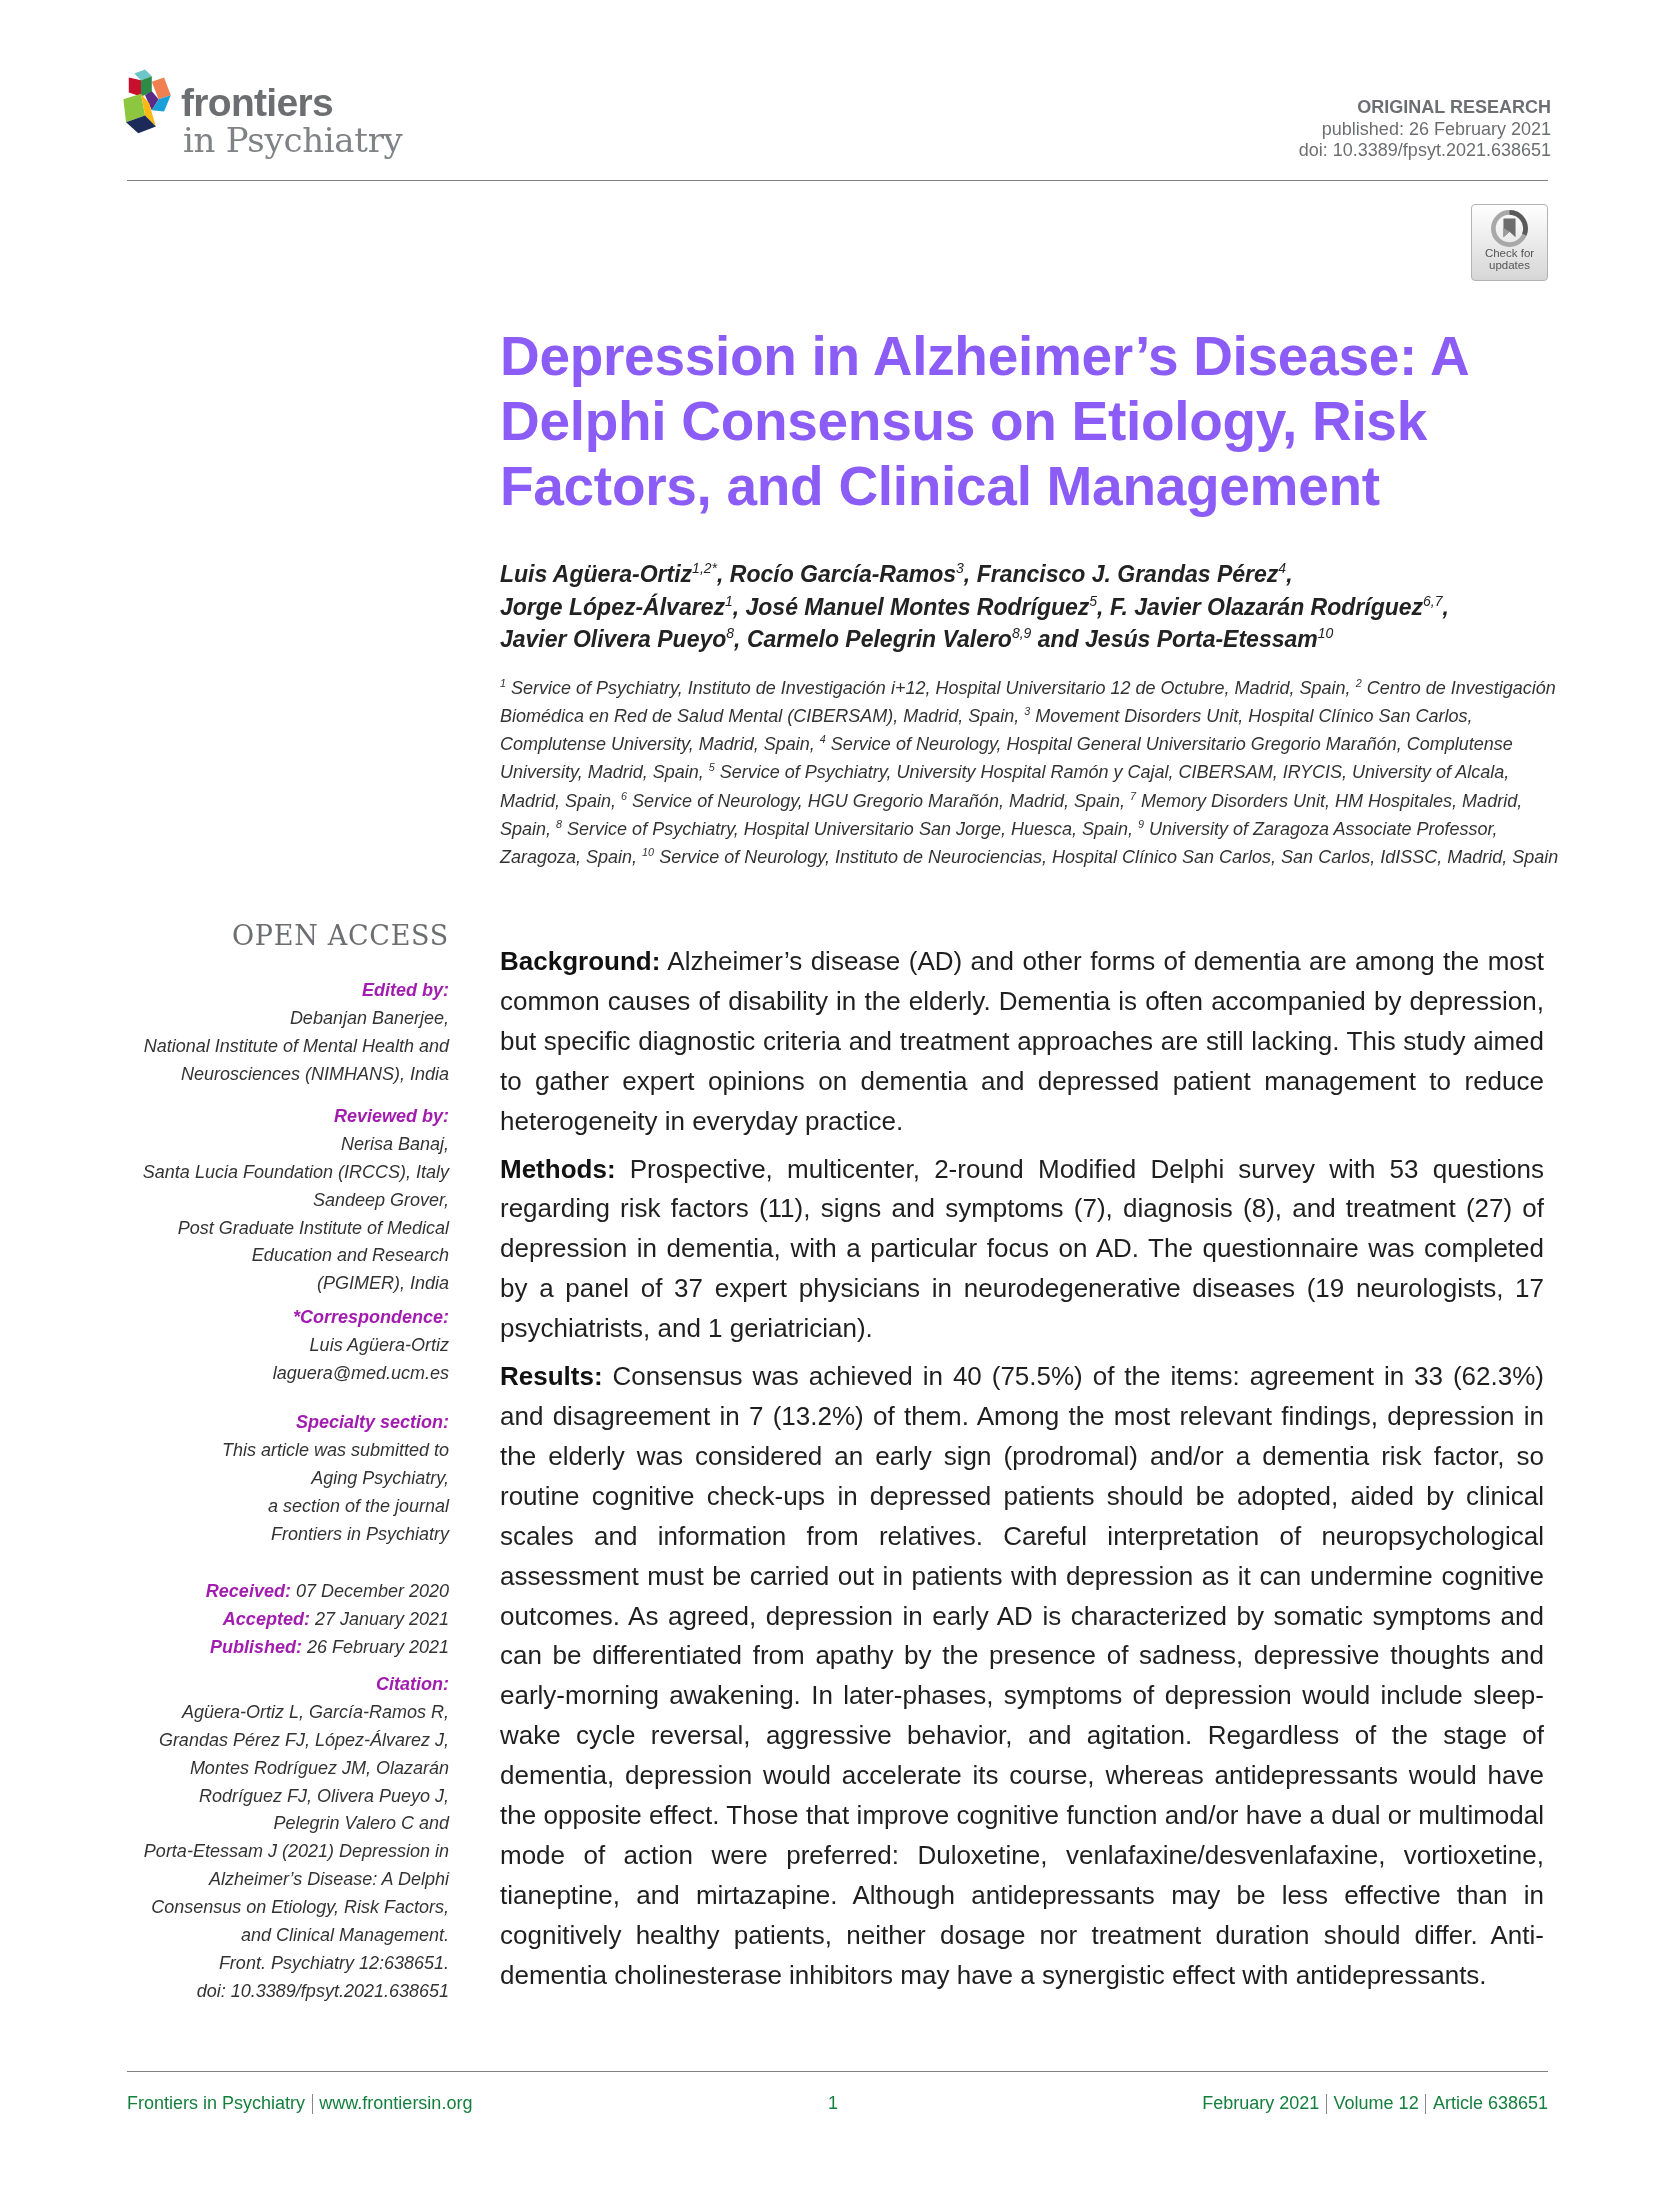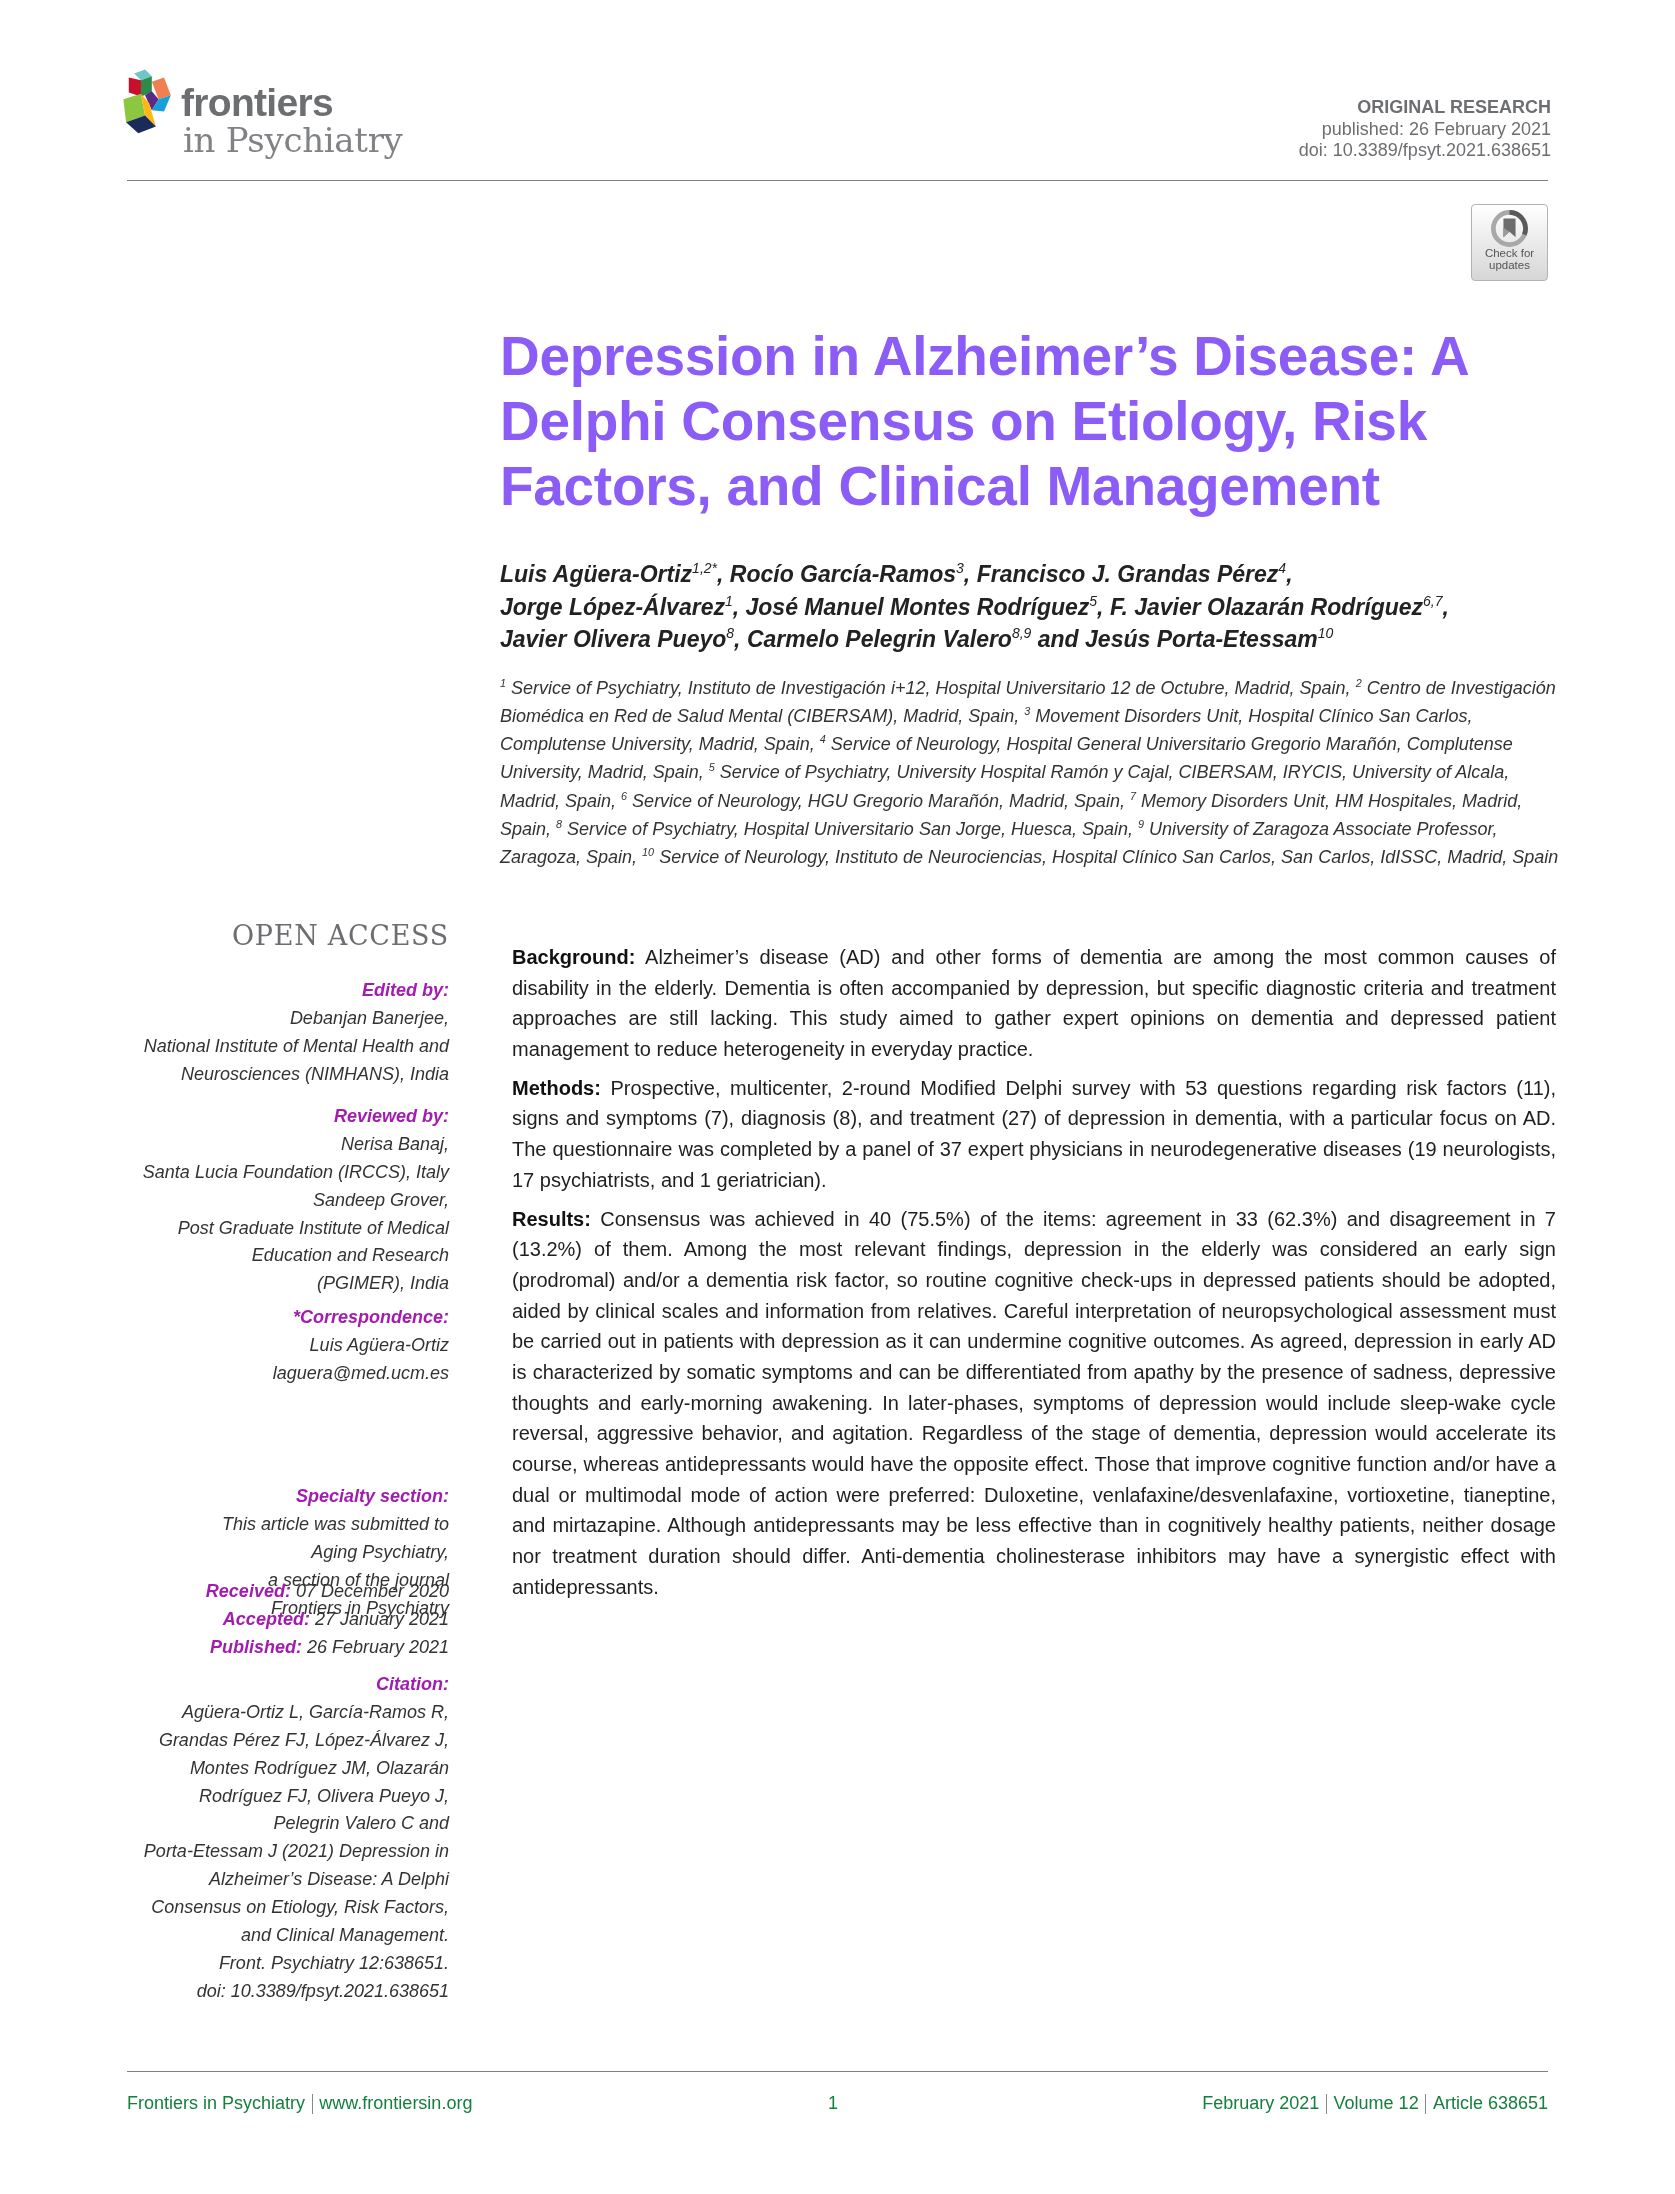--- a/index.html
+++ b/index.html
@@ -40,21 +40,21 @@
 
   
   .sidebar { position: absolute; left: 108px; width: 341px; text-align: right; }
   .open-access { top: 920px; font-family: "DejaVu Serif", serif; font-size: 27px; color: #6d6e71;
                  letter-spacing: 0.7px; }
   .side-block { font-size: 18px; font-style: italic; line-height: 1.55; color: #333; }
   .side-label { font-weight: bold; color: #a21caf; }
   .side-block p { margin: 0; }
 
   
-  .abstract { position: absolute; left: 512px; top: 942px; width: 1044px; font-size: 20px;
+  .abstract { position: absolute; left: 500px; top: 942px; width: 1044px; font-size: 26px;
               line-height: 1.535; color: #1f1f1f; text-align: justify; }
   .abstract p { margin: 0 0 8px 0; }
   .abstract .lbl { font-weight: bold; color: #111; }
 
   
   .bottom-rule { position: absolute; left: 127px; right: 127px; top: 2071px; height: 1.4px; background: #808080; }
   .footer { position: absolute; top: 2093px; font-size: 18px; color: #15803d; }
   .footer-left { left: 127px; }
   .footer-center { left: 828px; }
   .footer-right { right: 127px; }
@@ -145,21 +145,21 @@
   <p>Education and Research</p>
   <p>(PGIMER), India</p>
 </div>
 
 <div class="sidebar side-block" style="top:1304px;">
   <p class="side-label">*Correspondence:</p>
   <p>Luis Agüera-Ortiz</p>
   <p>laguera@med.ucm.es</p>
 </div>
 
-<div class="sidebar side-block" style="top:1483px;">
+<div class="sidebar side-block" style="top:1409px;">
   <p class="side-label">Specialty section:</p>
   <p>This article was submitted to</p>
   <p>Aging Psychiatry,</p>
   <p>a section of the journal</p>
   <p>Frontiers in Psychiatry</p>
 </div>
 
 <div class="sidebar side-block" style="top:1578px;">
   <p><span class="side-label">Received:</span><span> 07 December 2020</span></p>
   <p><span class="side-label">Accepted:</span><span> 27 January 2021</span></p>

